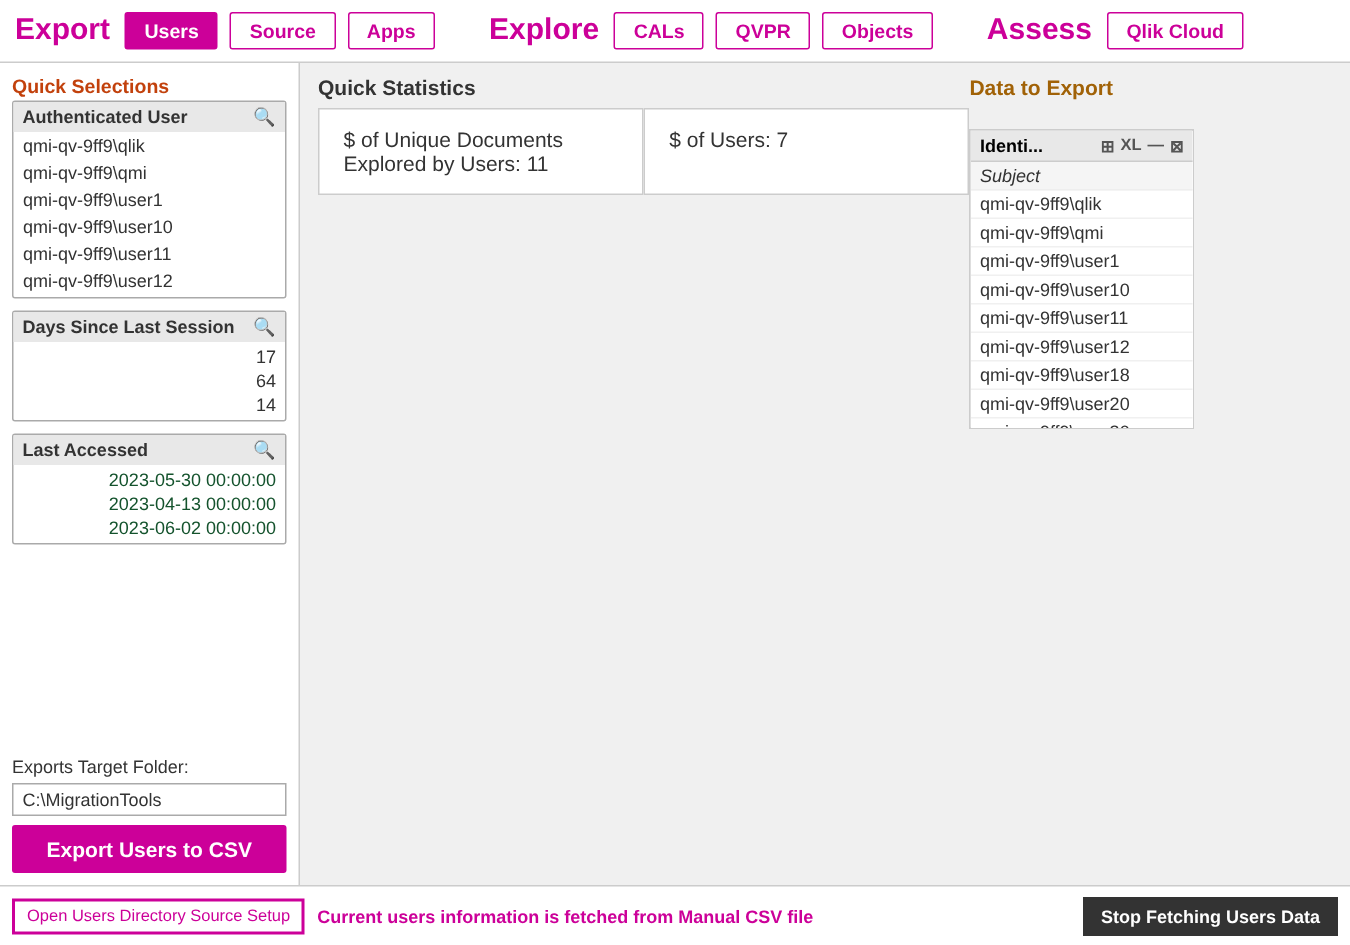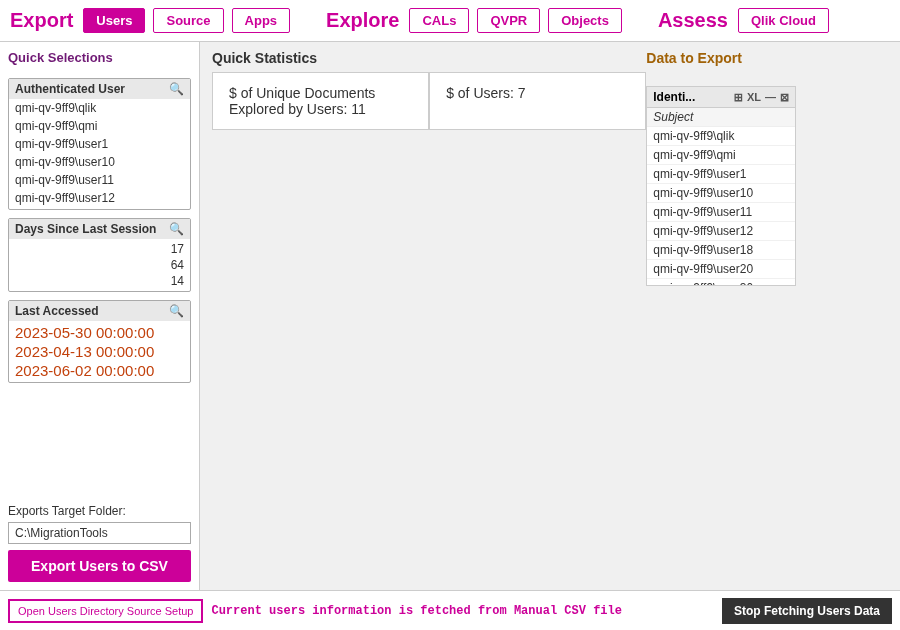--- a/index.html
+++ b/index.html
@@ -63,22 +63,22 @@
       border-right: 1px solid #ccc;
       display: flex;
       flex-direction: column;
       padding: 8px;
       flex-shrink: 0;
       overflow-y: auto;
     }
     .quick-selections-title {
       font-weight: bold;
       font-size: 13px;
-      margin-bottom: 13px;
-      color: #701a75;
+      margin-bottom: 2px;
+      color: #c2410c;
     }
     .filter-box {
       border: 1px solid #aaa;
       border-radius: 2px;
       margin-bottom: 8px;
     }
     .filter-box-header {
       background: #e8e8e8;
       padding: 3px 6px;
       display: flex;
@@ -140,23 +140,24 @@
       justify-content: space-between;
       align-items: center;
       font-weight: bold;
       font-size: 12px;
       color: #333;
     }
     .last-accessed-content {
       padding: 2px 6px;
     }
     .accessed-item {
+      text-align: right;
       padding: 1px 0;
-      font-size: 15px;
-      color: #c2410c;
+      font-size: 12px;
+      color: #14532d;
     }
 
     .spacer { flex: 1; }
 
     .exports-label {
       font-size: 12px;
       color: #333;
       margin-bottom: 4px;
     }
     .exports-folder-input {
@@ -278,21 +279,20 @@
       color: #cc0099;
       font-size: 11px;
       font-weight: normal;
       cursor: pointer;
       white-space: nowrap;
     }
     .status-text {
       font-size: 12px;
       color: #333;
       flex: 1;
-      font-family: Liberation Mono, monospace;
     }
     .status-text span {
       color: #cc0099;
       font-weight: bold;
     }
     .stop-btn {
       padding: 6px 12px;
       background: #333;
       color: #fff;
       border: none;

